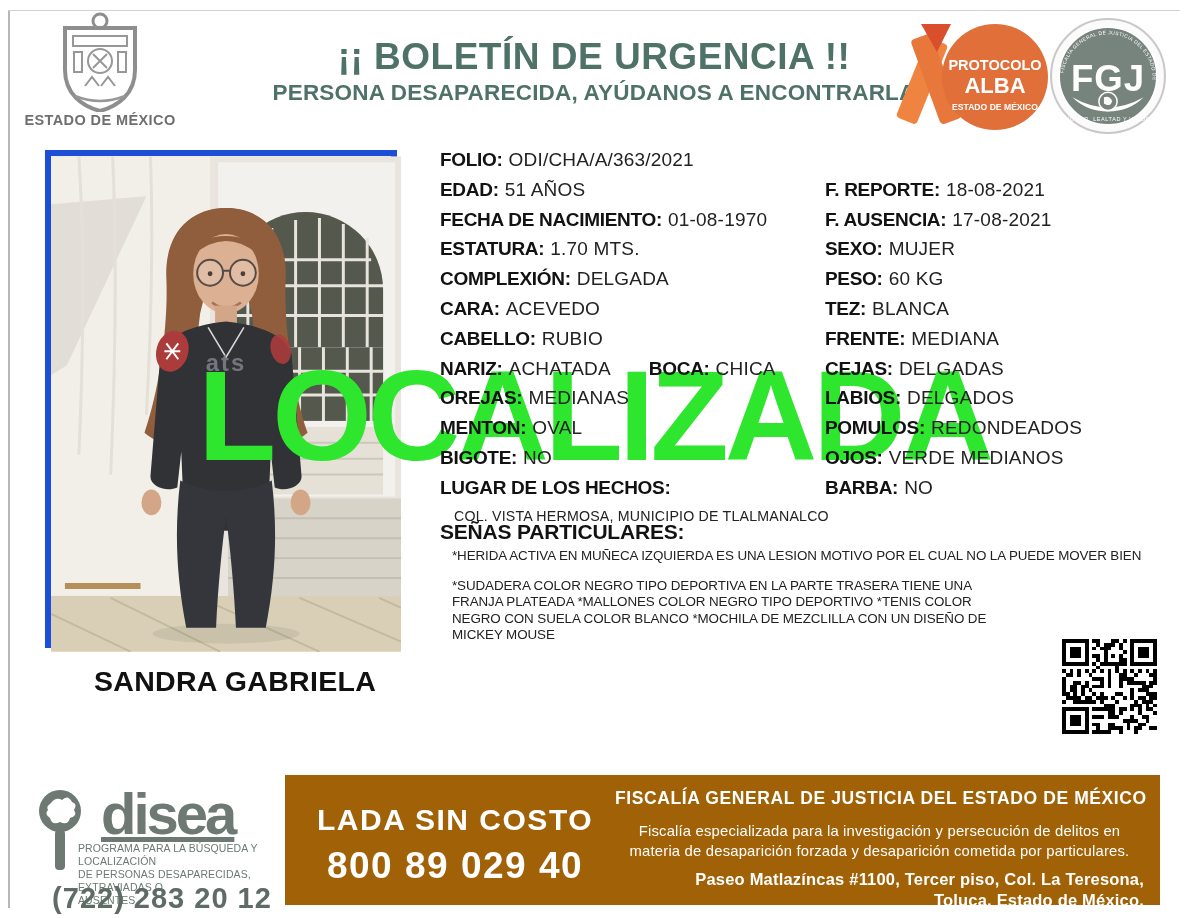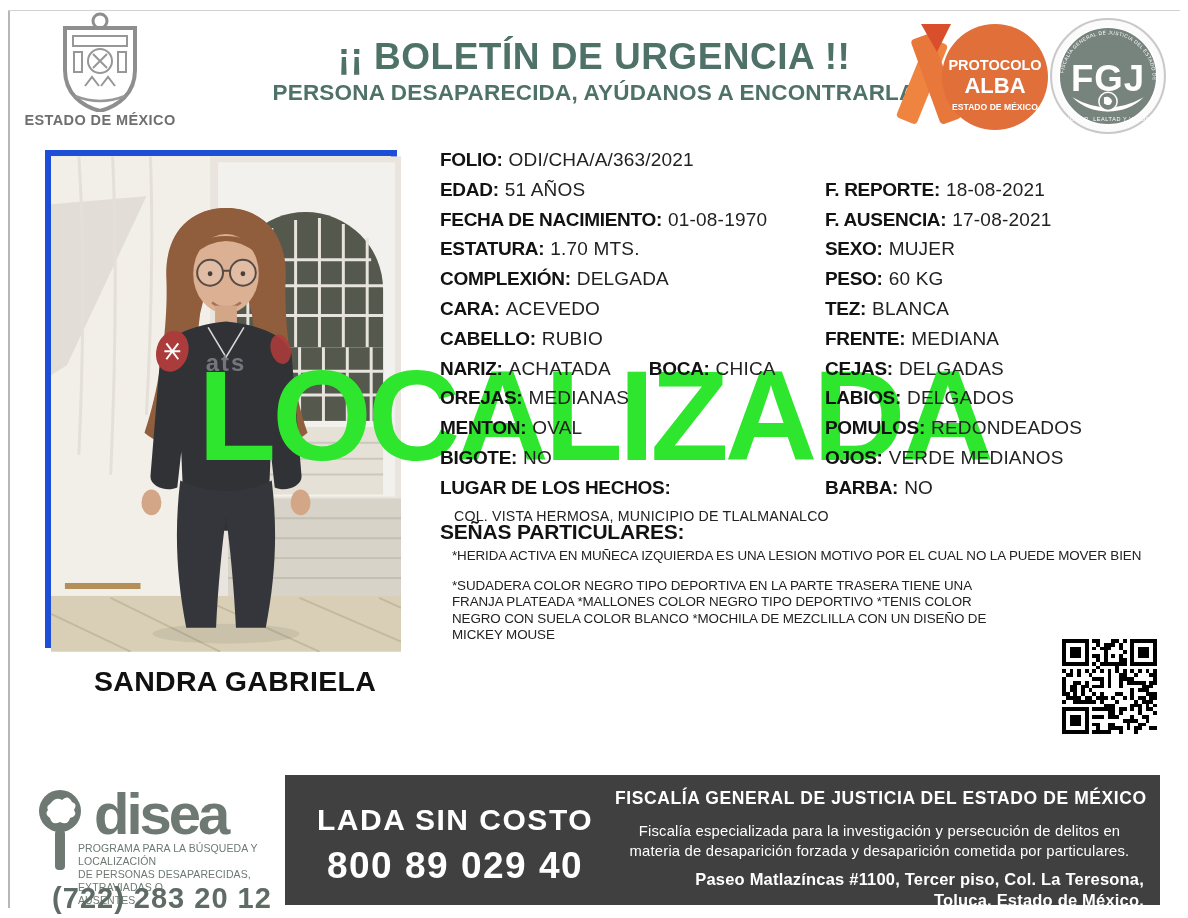--- a/index.html
+++ b/index.html
@@ -44,34 +44,34 @@
   .sec-title{font-size:21px;font-weight:bold;color:#121212;letter-spacing:-.2px;}
   .sec-body{font-size:13.4px;color:#222;margin:4px 0 0 12px;line-height:16.4px;letter-spacing:-.1px;}
   .oneline{white-space:nowrap;}
 
   .qr{position:absolute;left:1062px;top:639px;width:95px;height:95px;background:#fff;z-index:3;}
 
   .name{position:absolute;left:30px;top:663px;width:410px;text-align:center;z-index:3;
         font-size:28.5px;font-weight:bold;line-height:36px;letter-spacing:.3px;color:#111;}
 
   
-  .band{position:absolute;left:285px;top:775px;width:875px;height:130px;background:#404040;}
+  .band{position:absolute;left:285px;top:775px;width:875px;height:130px;background:#a16207;}
   .lada{position:absolute;left:15px;top:28px;width:310px;text-align:center;color:#fff;}
   .lada-label{font-size:30px;font-weight:bold;letter-spacing:1.5px;}
   .lada-number{font-size:37px;font-weight:bold;letter-spacing:1.5px;margin-top:8px;}
   .fisc{position:absolute;left:330px;right:16px;top:13px;color:#fff;text-align:center;}
   .fisc-title{font-size:17.5px;font-weight:bold;letter-spacing:.6px;white-space:nowrap;}
   .fisc-desc{font-size:14.8px;line-height:19.5px;margin-top:13px;letter-spacing:.2px;}
   .fisc-addr{margin-top:8px;font-size:16.5px;font-weight:bold;line-height:21px;
              text-align:right;letter-spacing:.2px;}
 
   .odisea{position:absolute;left:32px;top:786px;width:250px;}
   .odisea-brandrow{display:flex;align-items:flex-start;}
   .odisea-word{font-size:58px;font-weight:bold;color:#6d7972;letter-spacing:-3px;
-               line-height:56px;margin-left:4px;}
+               line-height:56px;margin-left:11px;text-decoration:underline;}
   .odisea-desc{position:absolute;left:46px;top:56px;font-size:10.5px;line-height:13px;
                color:#6d7972;letter-spacing:.1px;}
   .odisea-phone{position:absolute;left:0;top:96px;width:260px;text-align:center;
                 font-size:29px;font-weight:bold;color:#5f6b65;letter-spacing:1px;}
 </style>
 </head>
 <body>
 
 <div class="page">
   <div class="edge-left"></div>

